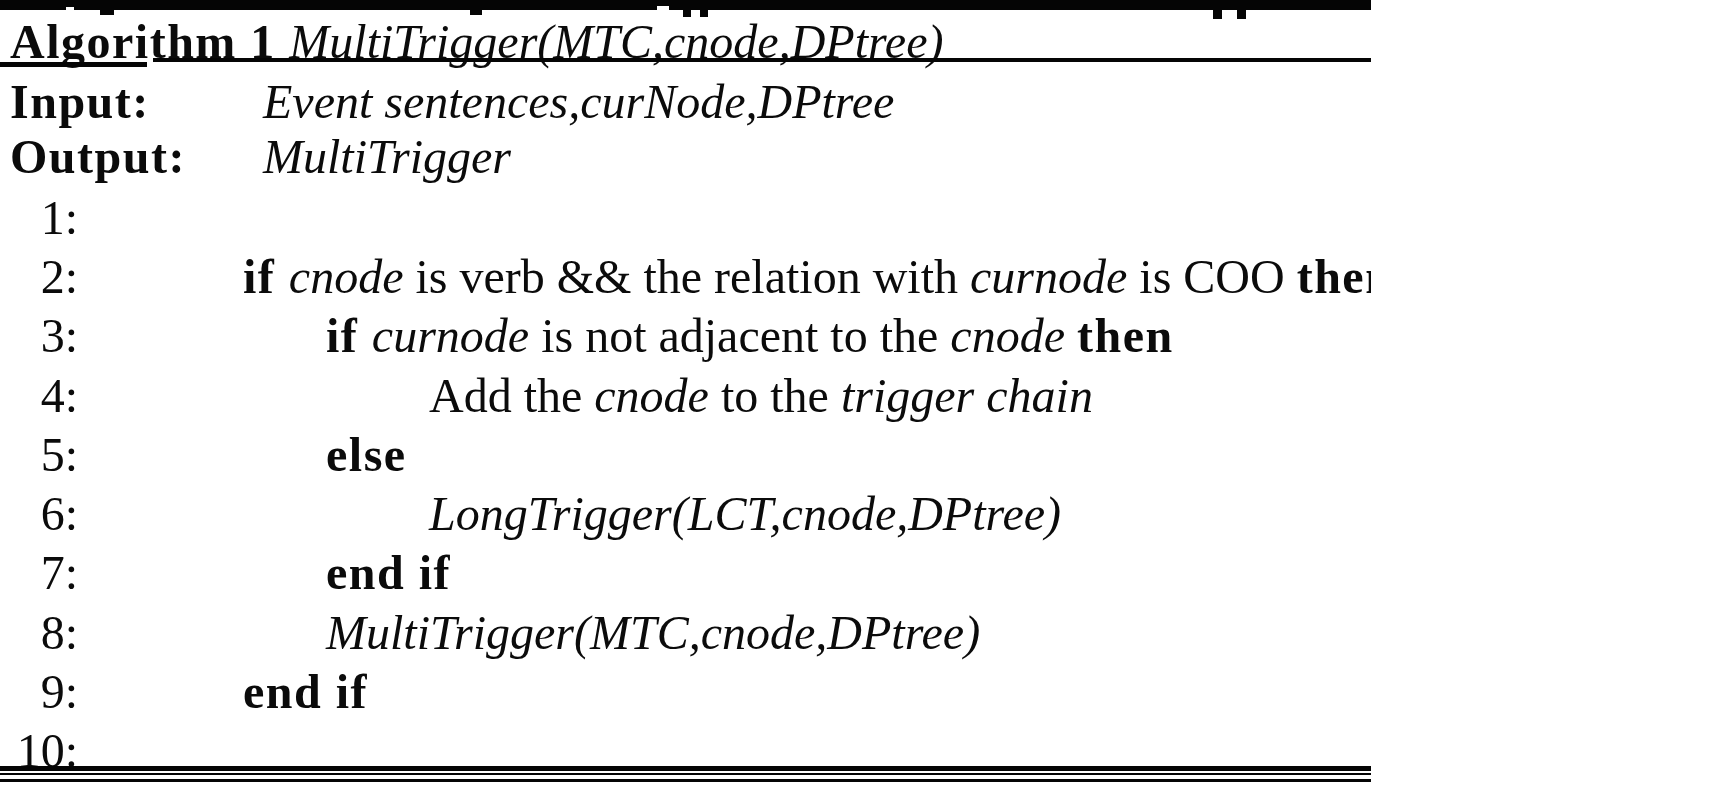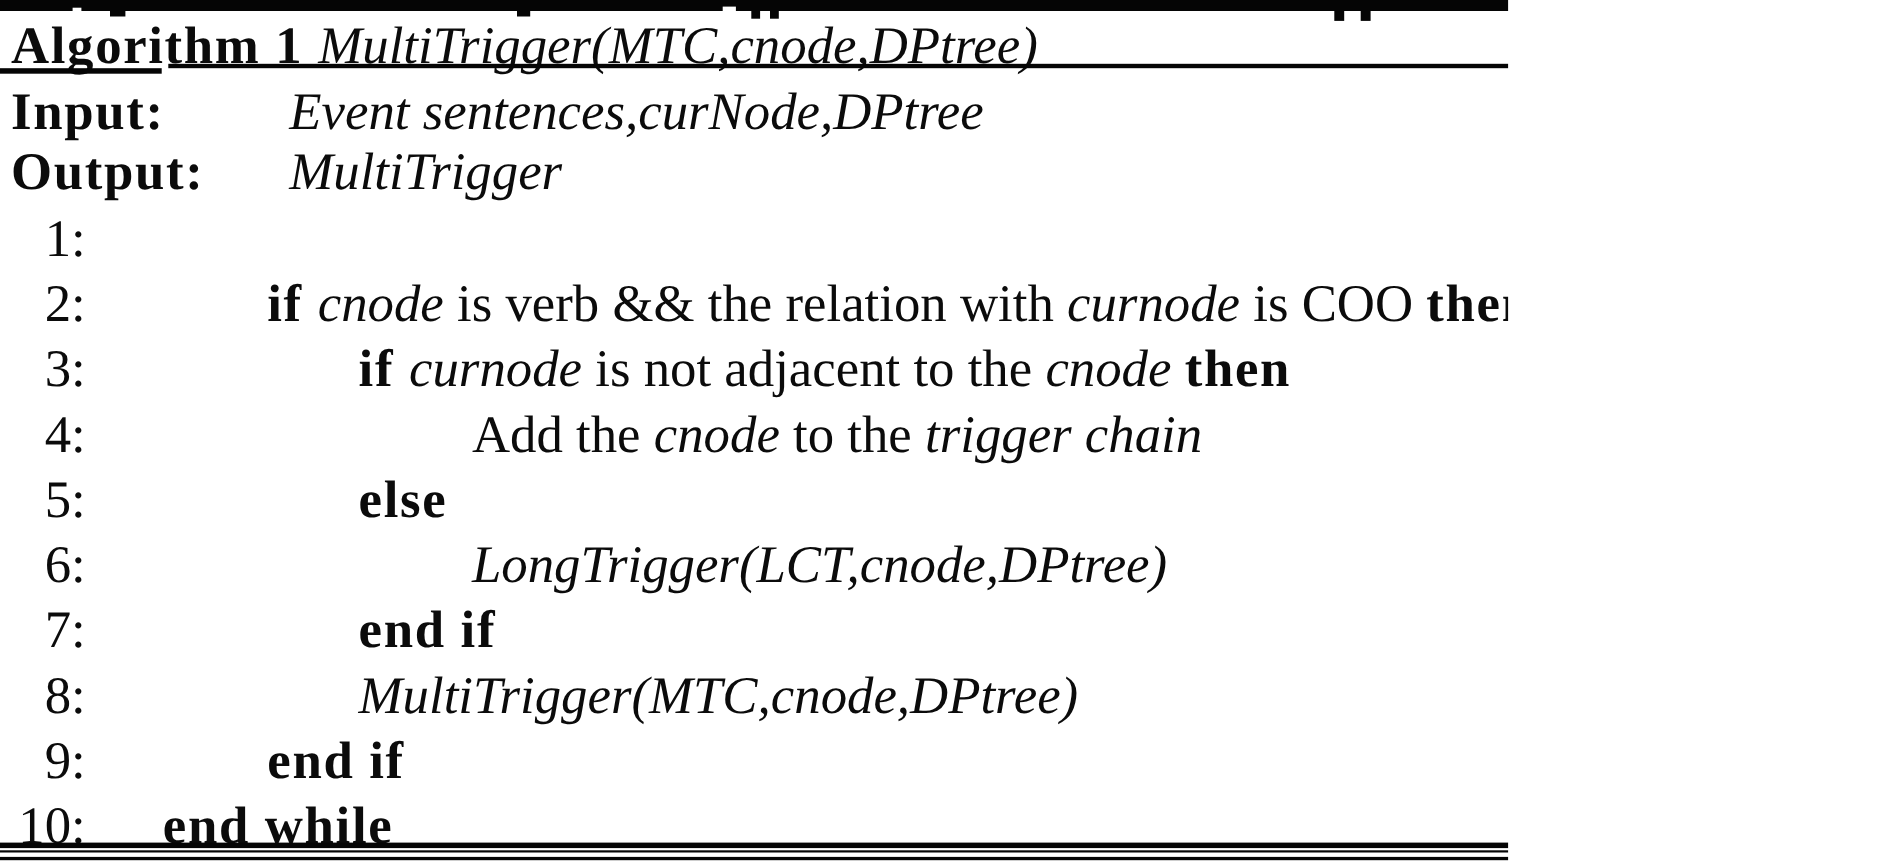--- a/index.html
+++ b/index.html
@@ -103,21 +103,20 @@
     <span class="content ind3"><span class="i">MultiTrigger(MTC,cnode,DPtree)</span></span>
   </div>
 
   <div class="row" style="top:664px;">
     <span class="num">9:</span>
     <span class="content ind2"><span class="b">end if</span></span>
   </div>
 
   <div class="row" style="top:723px;">
     <span class="num">10:</span>
-    <span class="content ind1"><span class="b">end while</span></span>
   </div>
 
   <div class="rule" style="left:0; top:766px; width:1712px; height:5px;"></div>
   <div class="rule" style="left:0; top:773px; width:1712px; height:2px;"></div>
 
   <div class="rule" style="left:0; top:779px; width:1730px; height:3px;"></div>
 
 </div>
 
 </body></html>

